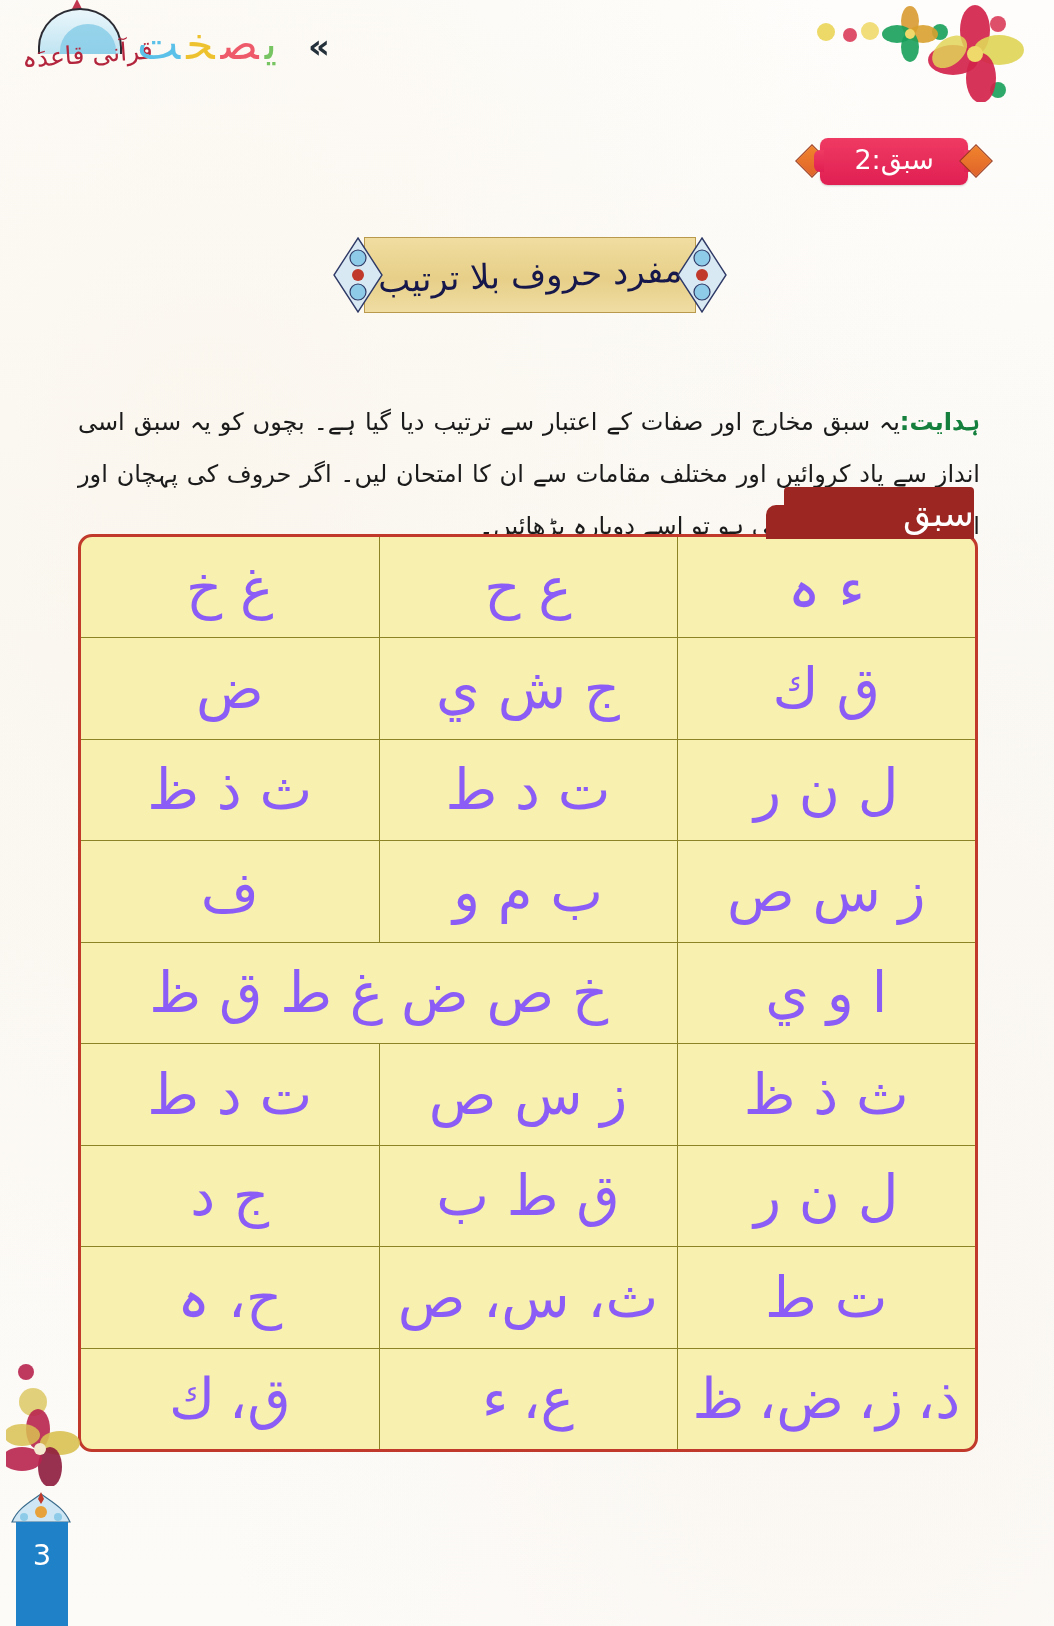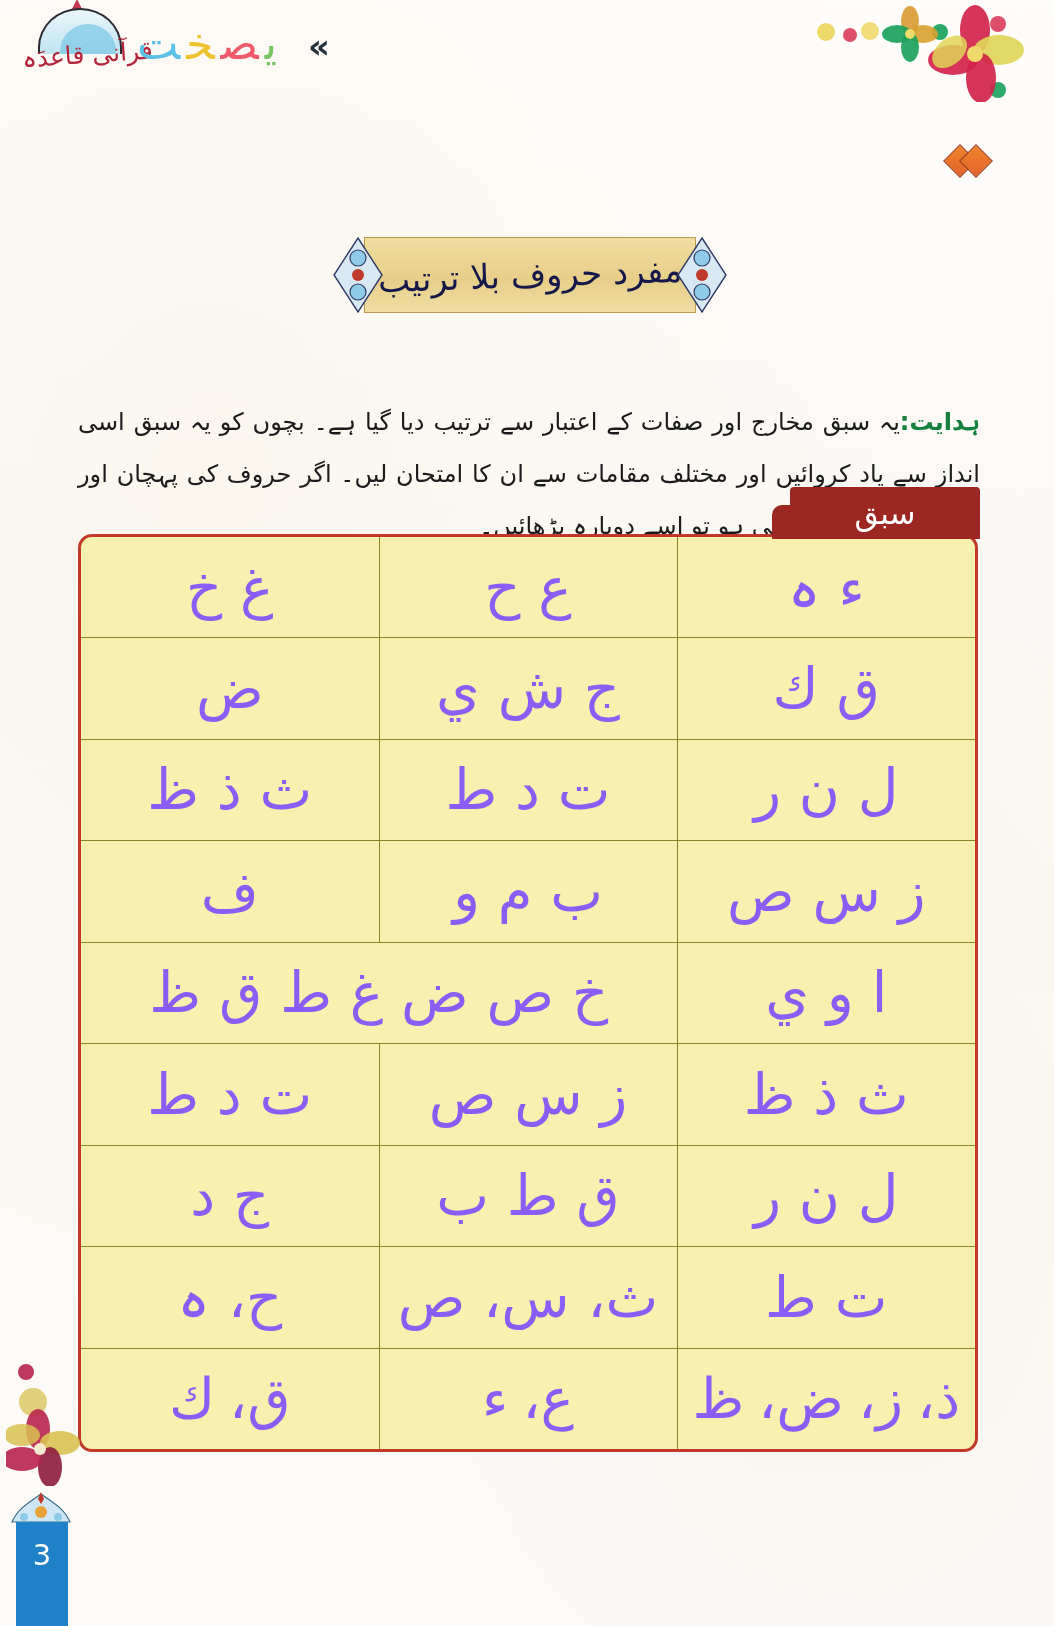--- a/index.html
+++ b/index.html
@@ -204,31 +204,31 @@
     font-family: "DejaVu Sans", sans-serif;
   }
   .instr-label {
     color: #15803d;
     font-weight: bold;
   }
 
   
   .sabaq-tab {
     position: absolute;
-    right: 74px;
+    right: 80px;
     top: 487px;
     width: 190px;
     height: 52px;
     background: #9b2622;
     border-radius: 4px 4px 0 0;
     display: flex;
     align-items: center;
-    justify-content: center;
+    justify-content: flex-start;
     color: #ffffff;
-    font-size: 31px;
+    font-size: 36px;
     direction: rtl;
     font-family: "DejaVu Sans", sans-serif;
     z-index: 3;
   }
   .sabaq-tab::before {
     content: "";
     position: absolute;
     left: -18px;
     bottom: 0;
     width: 22px;
@@ -345,20 +345,21 @@
       <ellipse cx="6" cy="24" rx="15" ry="25" fill="#d2234b" opacity=".92"></ellipse>
       <ellipse cx="-22" cy="6" rx="25" ry="15" fill="#d2234b" opacity=".92"></ellipse>
       <ellipse cx="-18" cy="-18" rx="20" ry="13" fill="#e0d558" opacity=".85" transform="rotate(-40)"></ellipse>
       <circle cx="0" cy="0" r="8" fill="#efd96a"></circle>
     </g>
   </g>
 </svg>
 
 <div class="lesson-badge-wrap">
   <div class="lesson-diamond"></div>
+  <div class="lesson-badge">سبق:2</div>
   <div class="lesson-diamond"></div>
 </div>
 
 <div class="title-banner">
   <svg class="title-orn left" viewBox="0 0 52 78">
     <path d="M26 2 L50 39 L26 76 L2 39 Z" fill="#d9e9f4" stroke="#2f3a66" stroke-width="1.4"></path>
     <circle cx="26" cy="22" r="8" fill="#8ecbe8" stroke="#2f3a66" stroke-width="1.2"></circle>
     <circle cx="26" cy="56" r="8" fill="#8ecbe8" stroke="#2f3a66" stroke-width="1.2"></circle>
     <circle cx="26" cy="39" r="6" fill="#c0392b"></circle>
   </svg>

